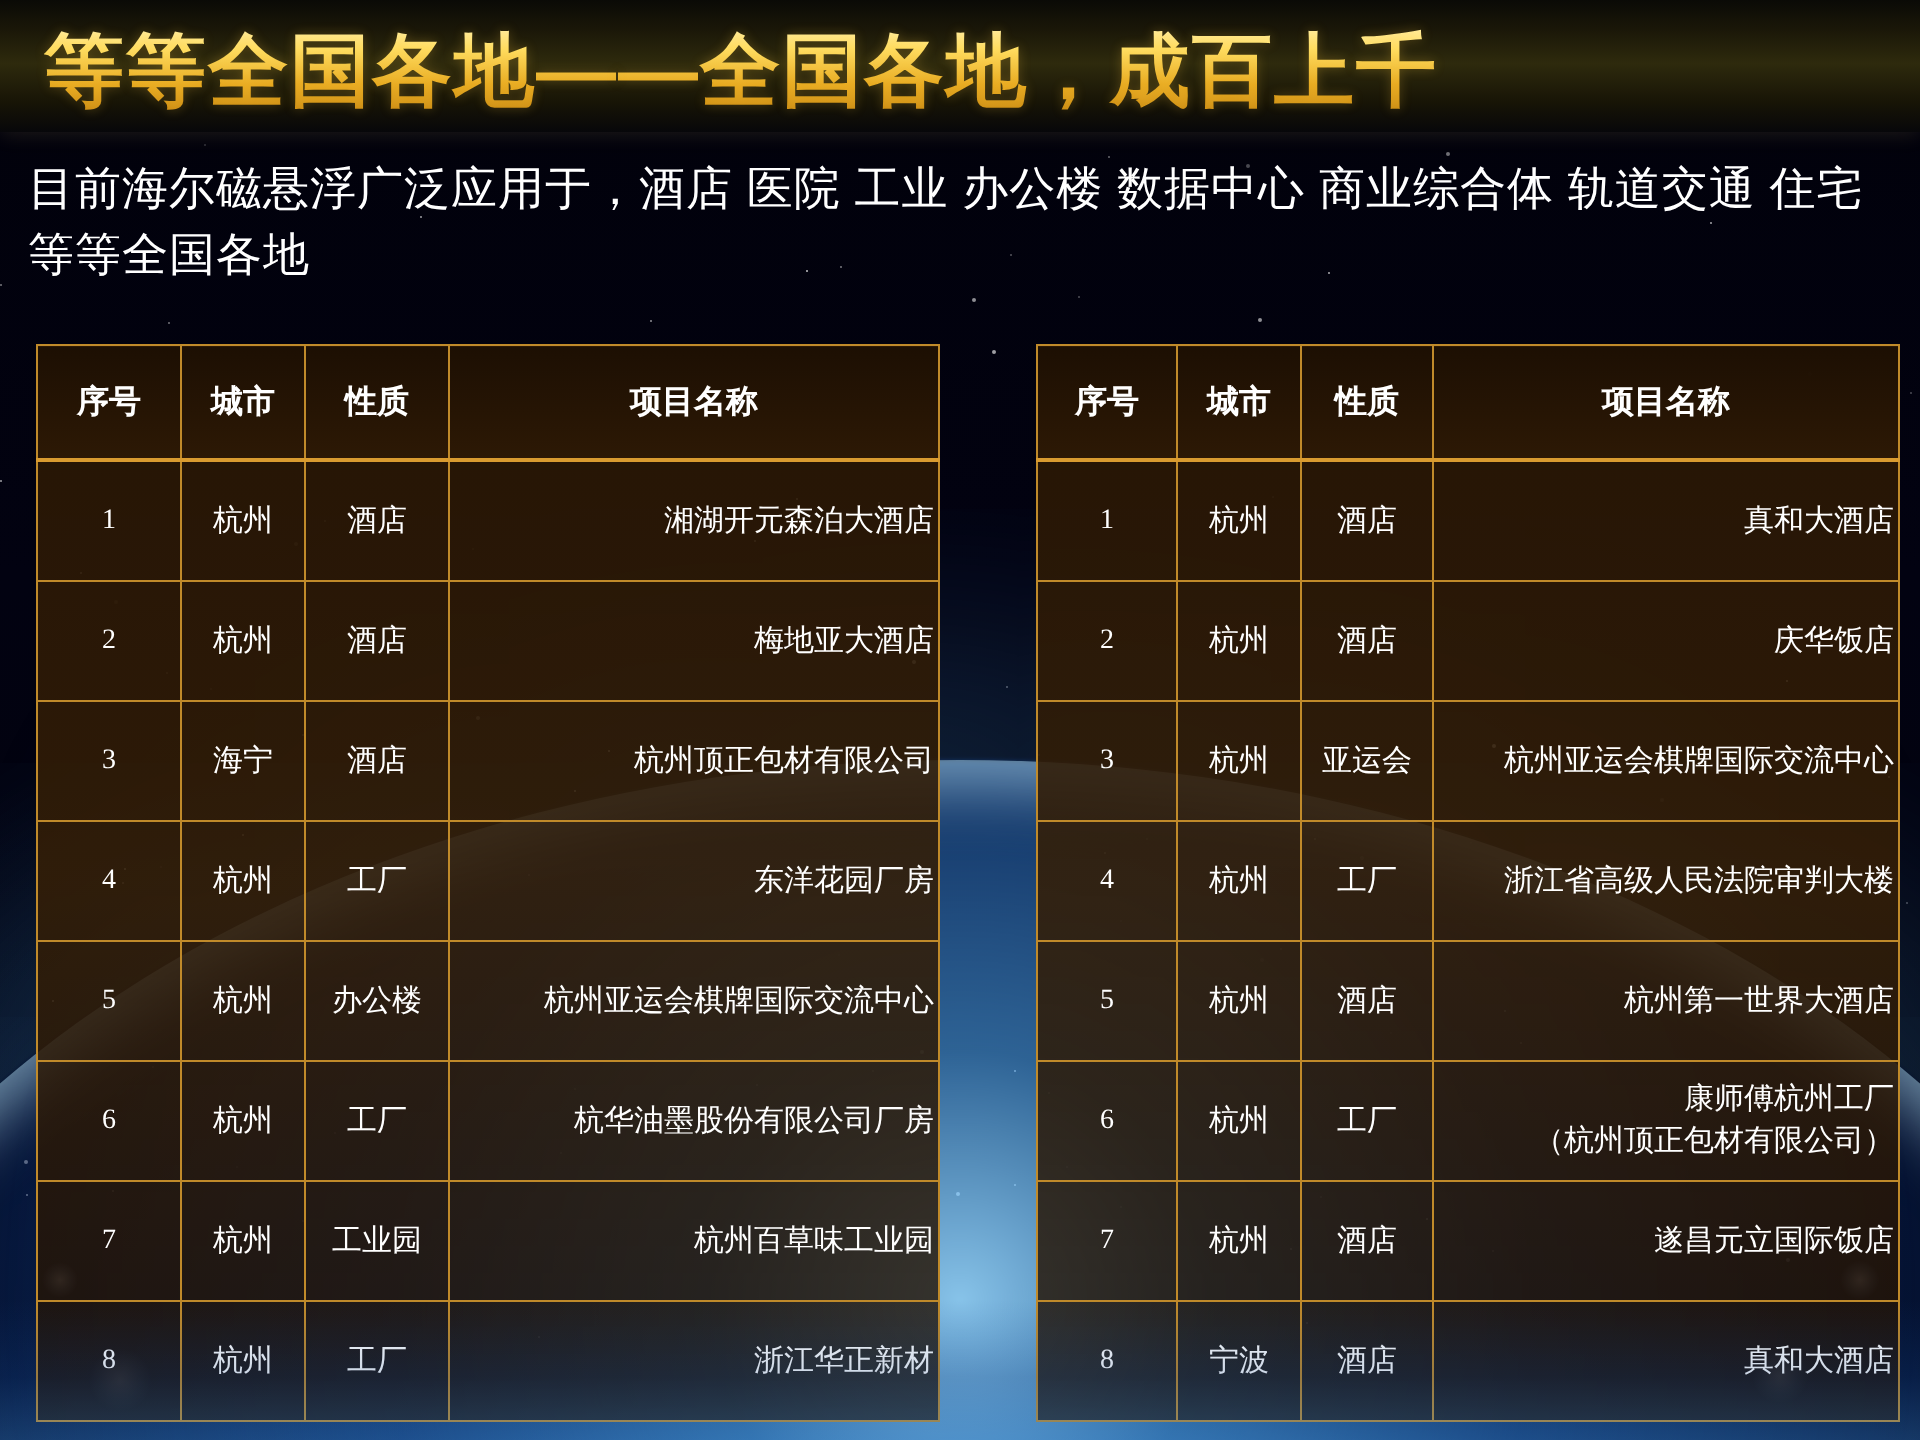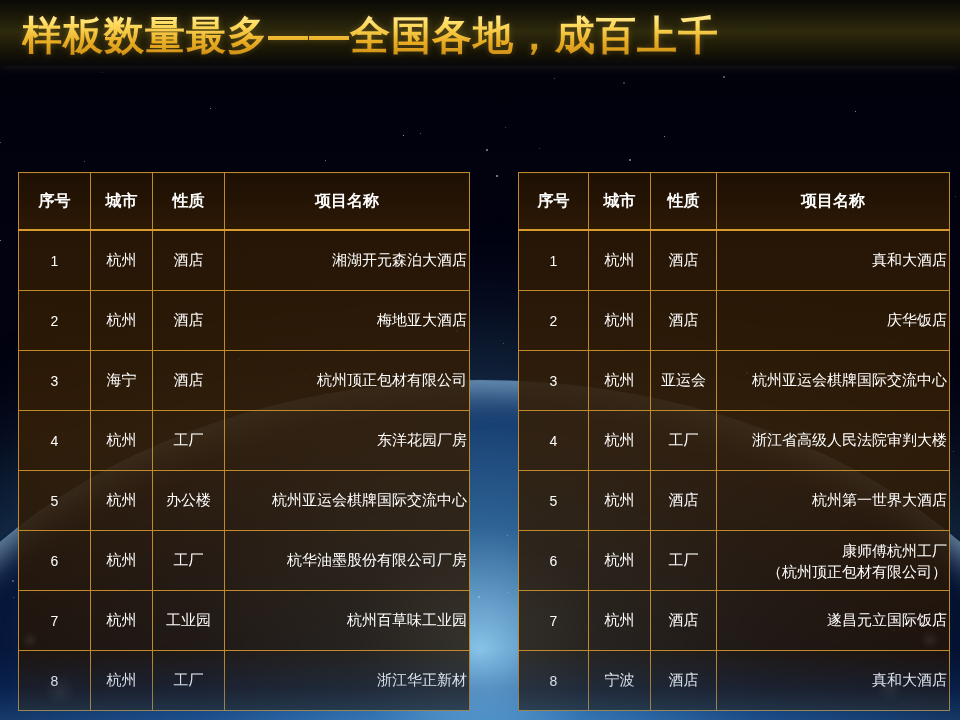--- a/index.html
+++ b/index.html
@@ -106,20 +106,21 @@
     top: 172px;
     left: 0;
     width: 960px;
     height: 540px;
   }
   table {
     position: absolute;
     border-collapse: collapse;
     table-layout: fixed;
     background: linear-gradient(180deg, rgba(40,22,4,0.92) 0%, rgba(52,30,6,0.88) 50%, rgba(30,16,4,0.80) 100%);
+    font-family: Liberation Serif, serif;
   }
   table.left  { left: 18px;  width: 452px; }
   table.right { left: 518px; width: 432px; }
 
   th, td {
     border: 1px solid #c08a2a;
     color: #ffffff;
     text-align: center;
     vertical-align: middle;
     font-size: 15px;
@@ -274,23 +275,24 @@
       <div class="star" style="width: 1px; height: 1px; left: 639.717px; top: 473.719px; opacity: 0.45;"></div>
       <div class="flare" style="left: 44px; top: 674px; width: 32px; height: 32px;"></div>
       <div class="flare" style="left: 876px; top: 674px; width: 28px; height: 28px;"></div>
       <div class="flare" style="left: 920px; top: 630px; width: 20px; height: 20px;"></div>
       <div class="flare" style="left: 21px; top: 631px; width: 18px; height: 18px;"></div>
     </div>
   <div class="earth"></div>
   <div class="earth-rim"></div>
 
   <div class="title-band">
-    <div class="title-text">样板数量最多——全国各地，成百上千</div>
+    <div class="title-text">等等全国各地——全国各地，成百上千</div>
   </div>
 
+  <div class="subtitle">目前海尔磁悬浮广泛应用于，酒店 医院 工业 办公楼 数据中心 商业综合体 轨道交通 住宅 等等全国各地</div>
 
   <div class="tables">
     <table class="left">
       <colgroup>
           <col style="width:72px">
           <col style="width:62px">
           <col style="width:72px">
           <col>
         </colgroup>
       <thead>

